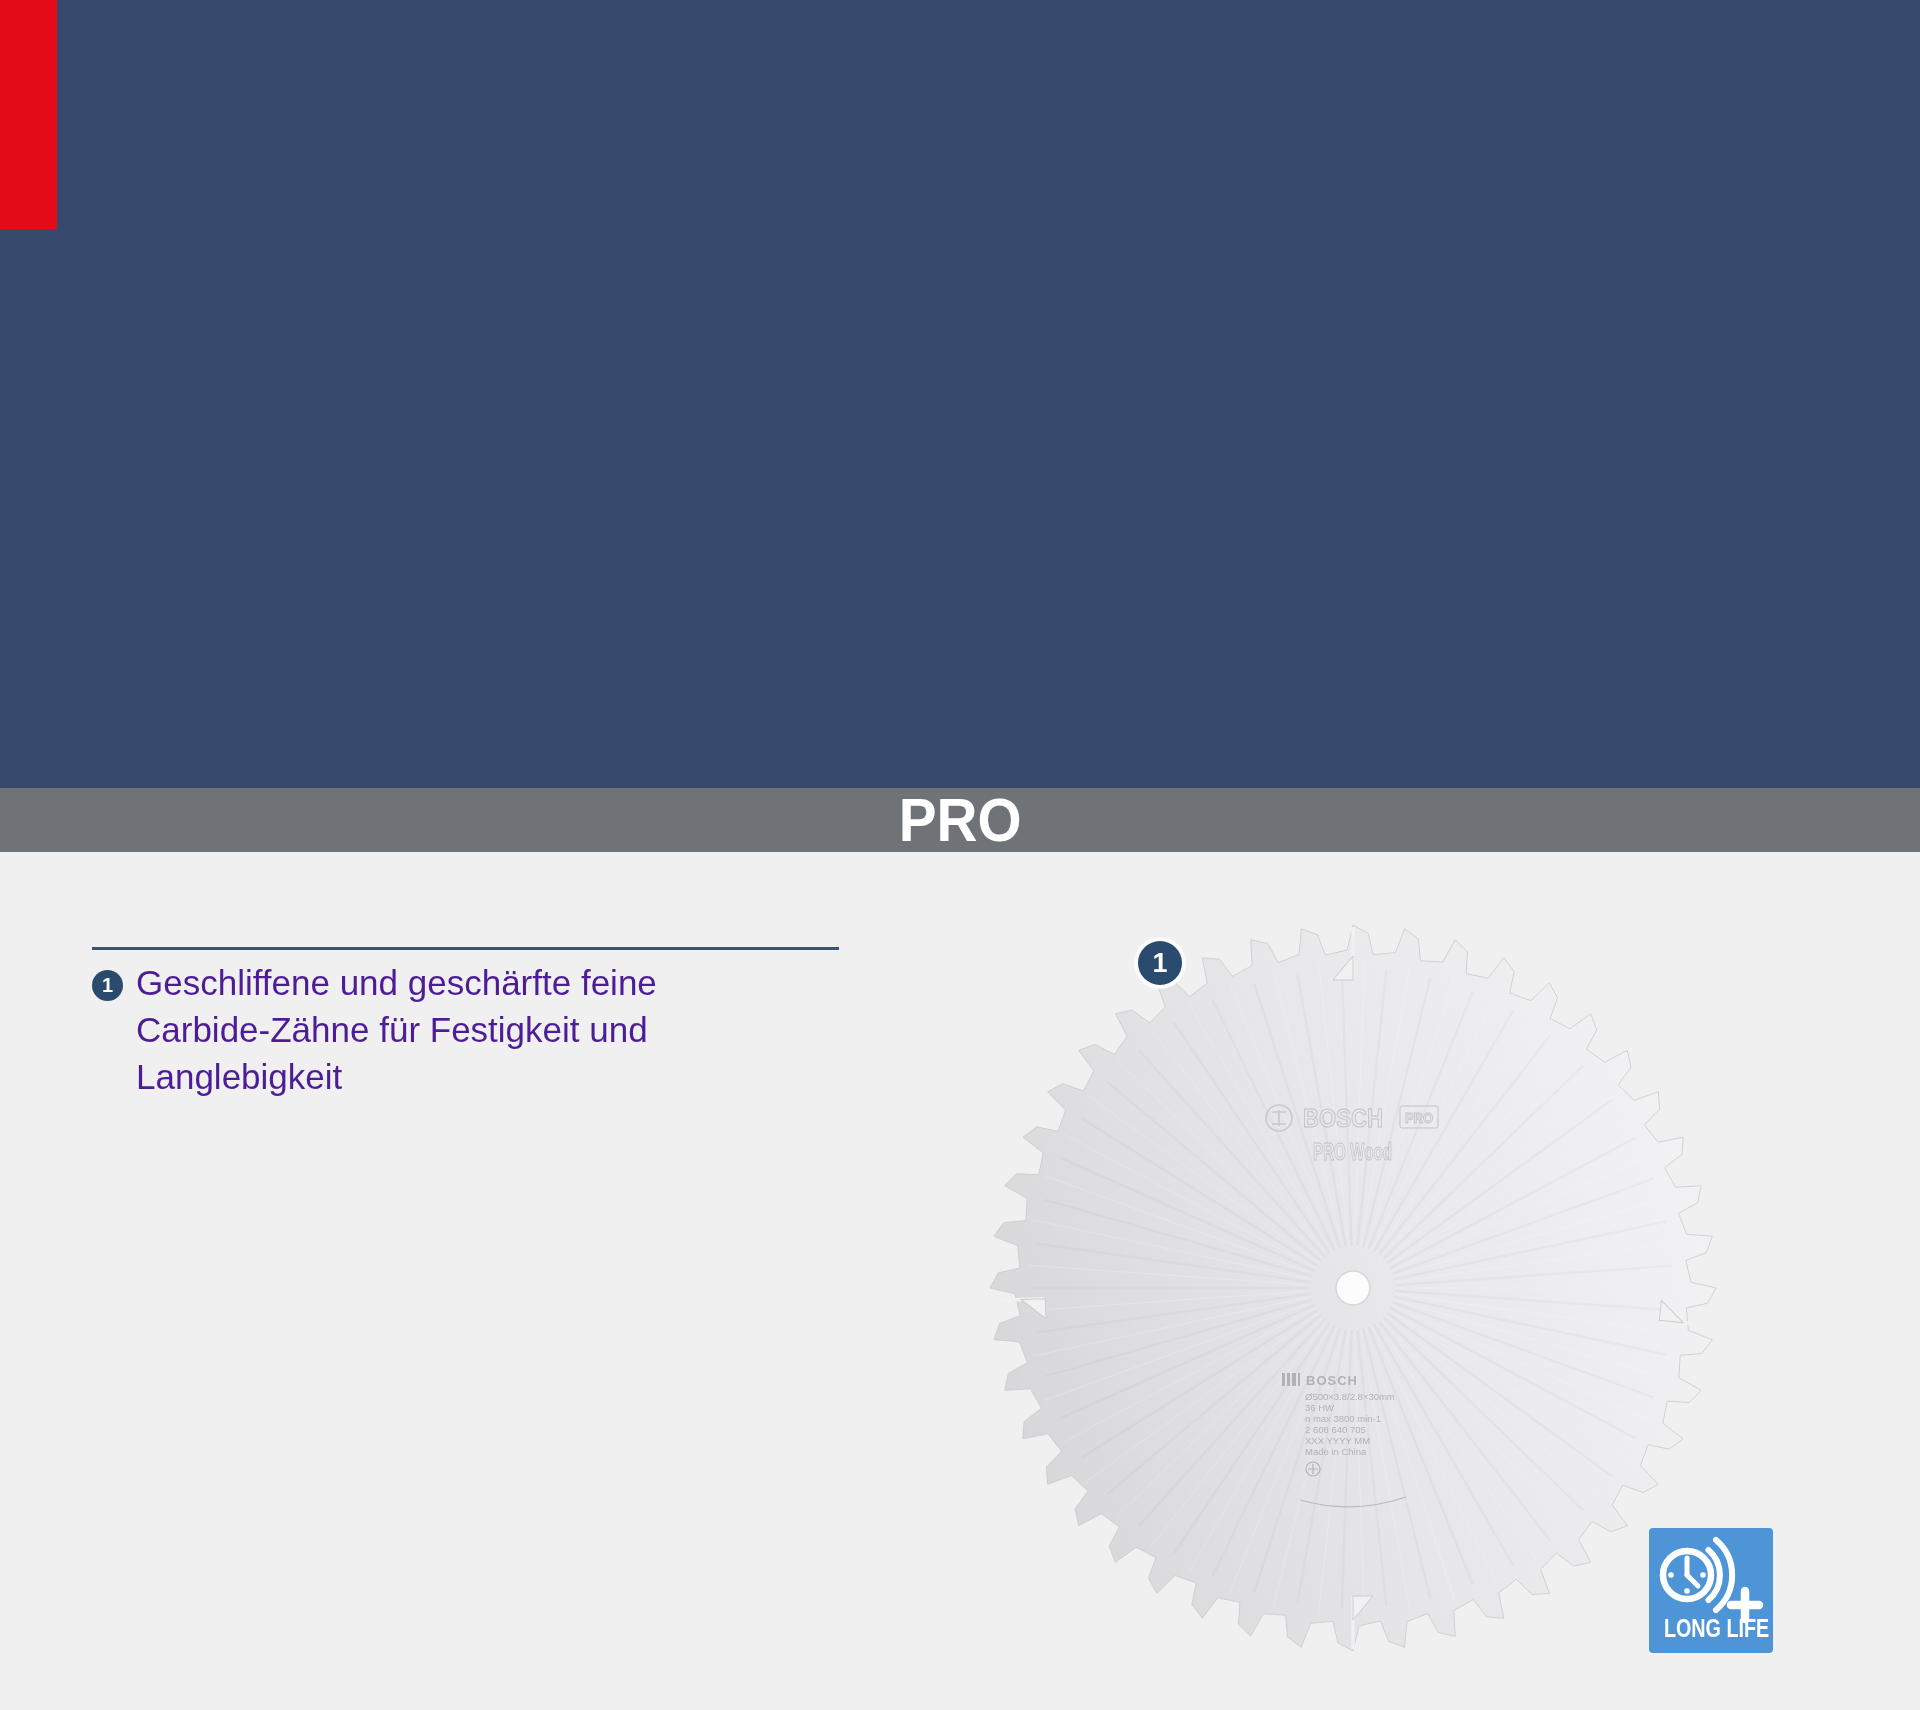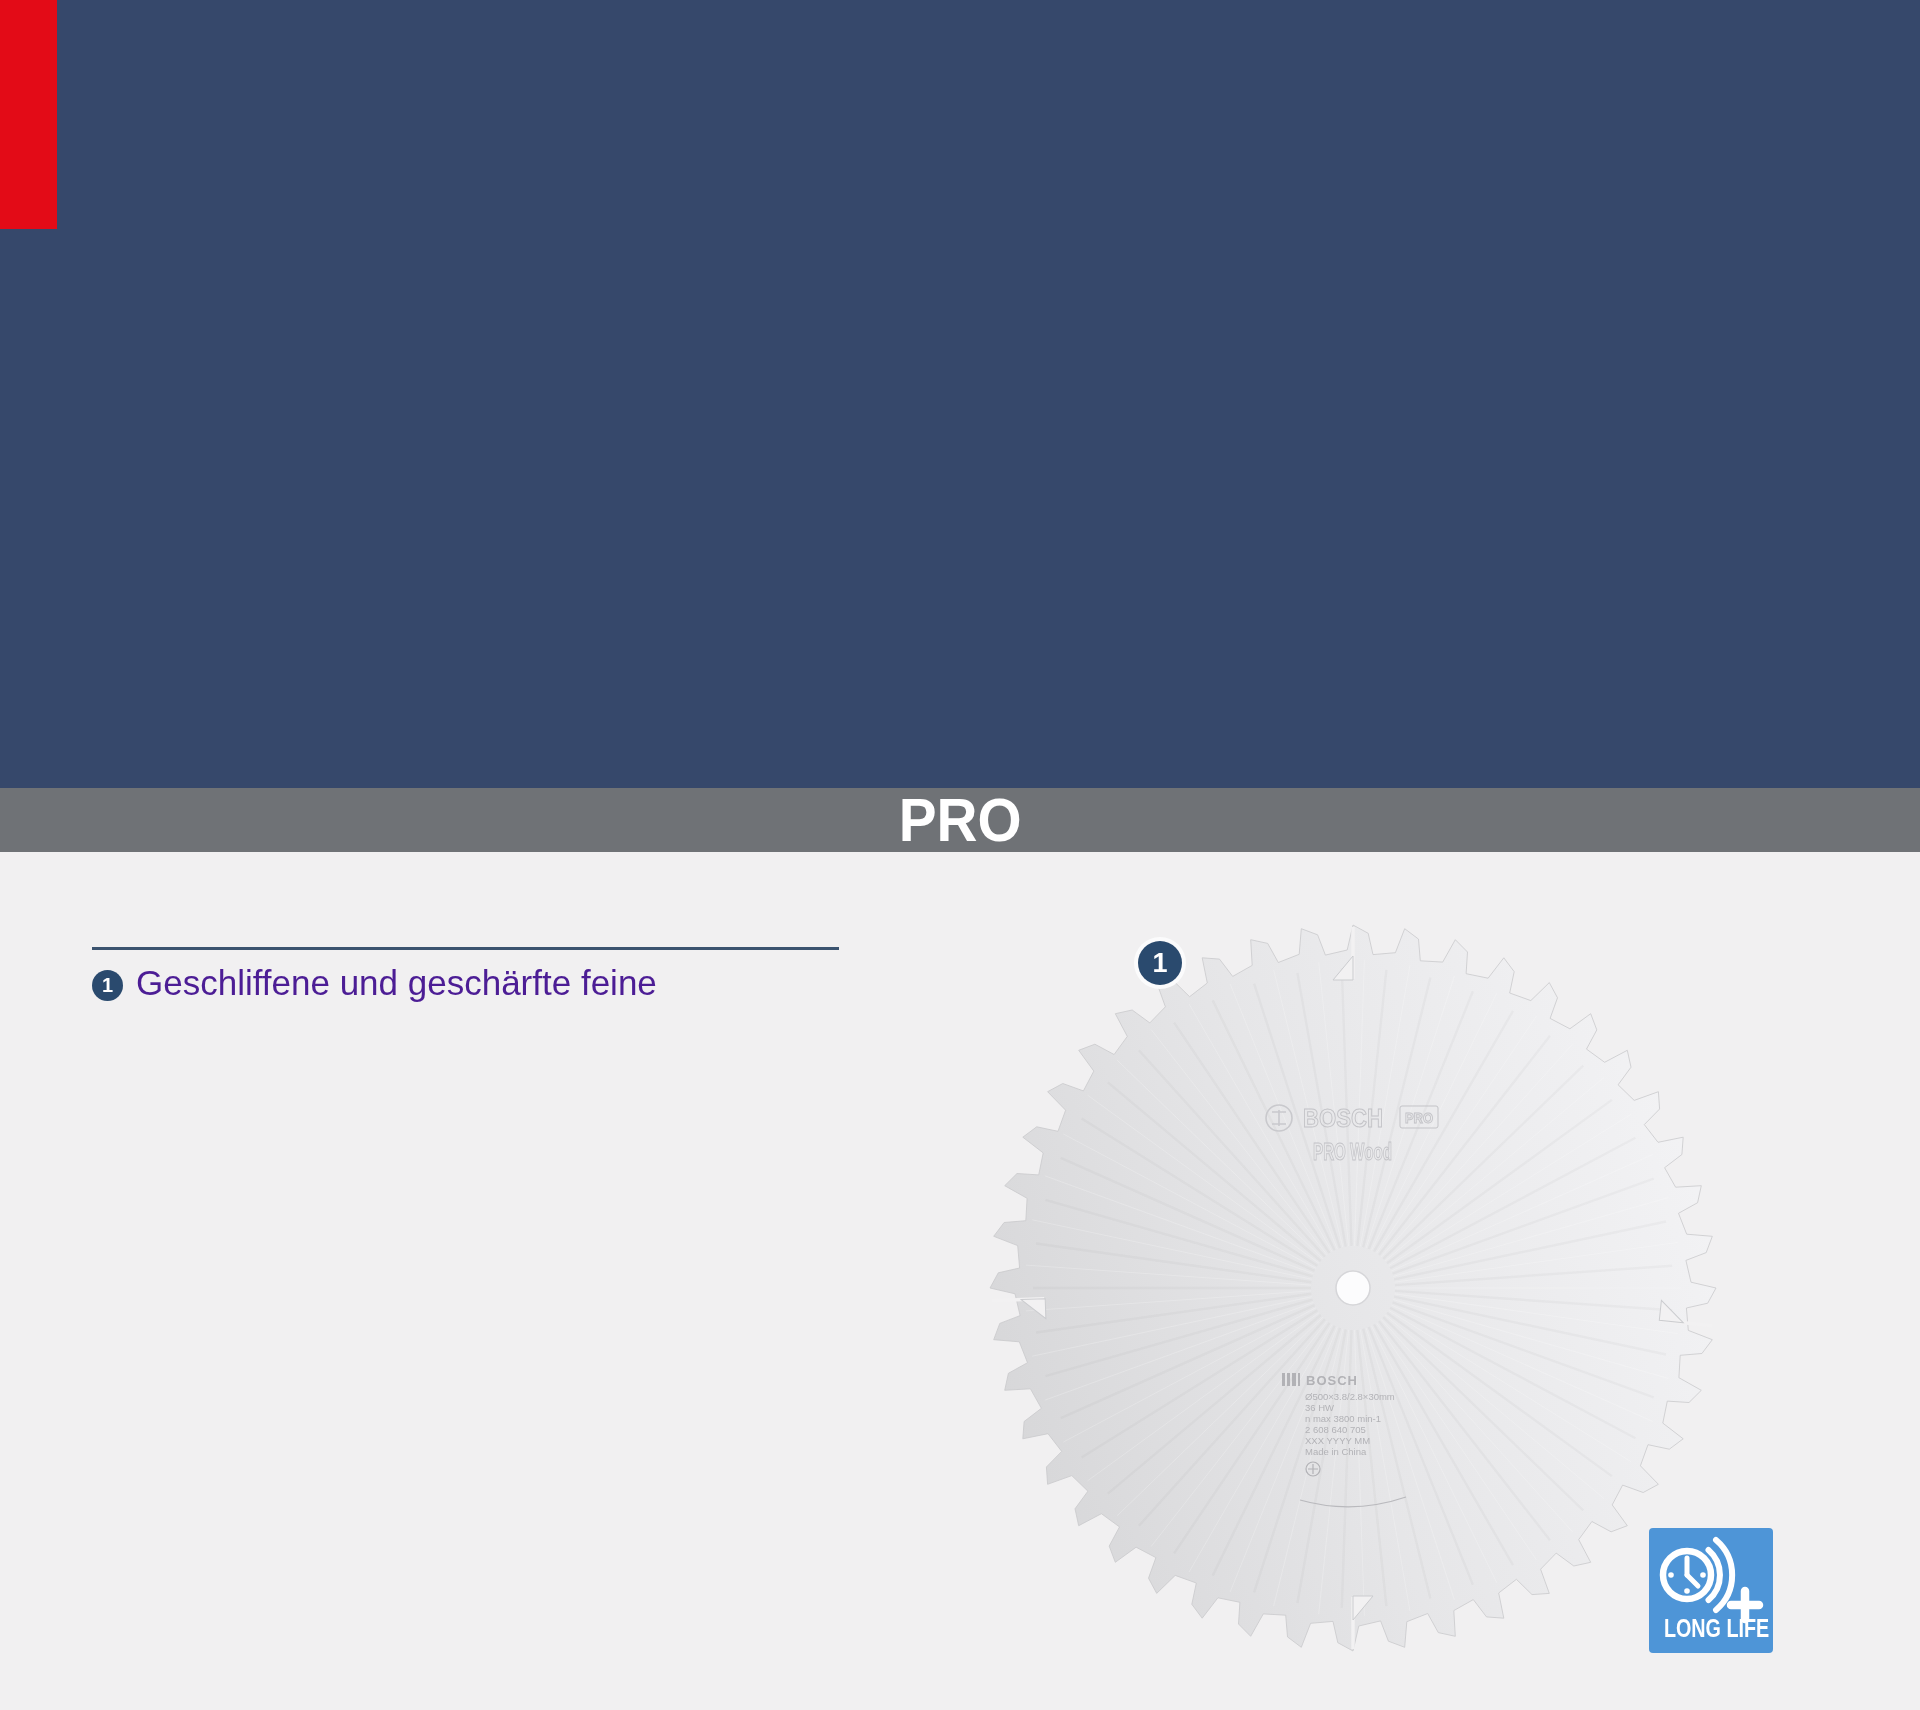--- a/index.html
+++ b/index.html
@@ -55,20 +55,22 @@
   </header>
 
   <div class="band">
     <span class="band-label">PRO</span>
   </div>
 
   <div class="rule"></div>
   <div class="marker marker-feature">1</div>
   <p class="feature-text">
     <span>Geschliffene und geschärfte feine</span>
+    <span>Carbide-Zähne für Festigkeit und</span>
+    <span>Langlebigkeit</span>
   </p>
 
   <figure class="blade-wrap" style="margin:0;">
     <svg width="730" height="730" viewBox="0 0 730 730">
       <defs>
         <linearGradient id="bladeGrad" x1="0" y1="0.62" x2="1" y2="0.30">
           <stop offset="0" stop-color="#d7d7d9"></stop>
           <stop offset="0.45" stop-color="#e6e6e8"></stop>
           <stop offset="1" stop-color="#f3f3f5"></stop>
         </linearGradient>

